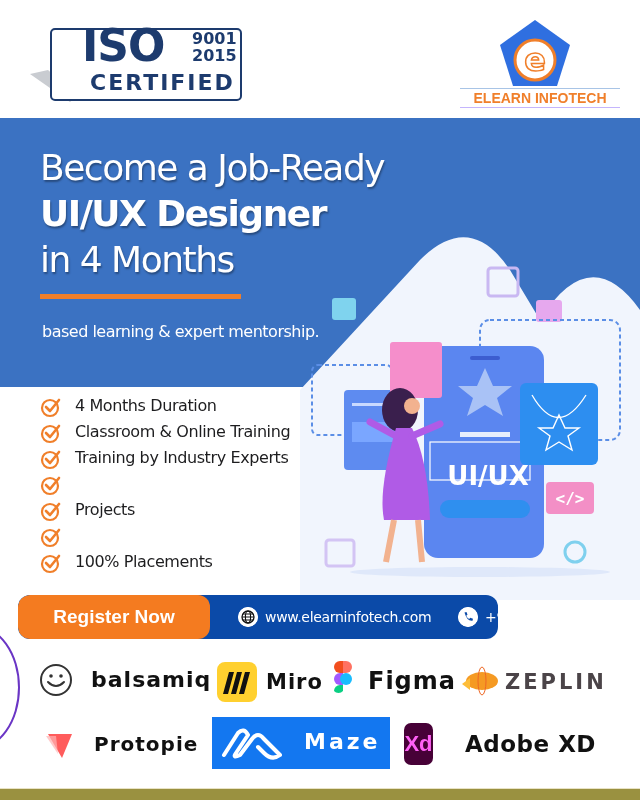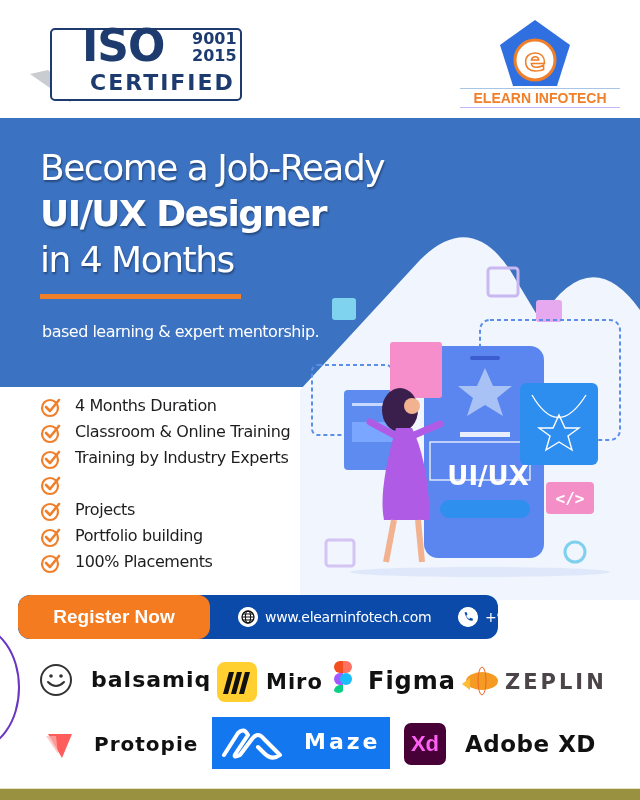--- a/index.html
+++ b/index.html
@@ -152,21 +152,20 @@
         <circle cx="10" cy="12" r="8" fill="none" stroke="#f07f2a" stroke-width="2.2"></circle>
         <path d="M6 11 L10 15 L19 4" fill="none" stroke="#f07f2a" stroke-width="2.6" stroke-linecap="round" stroke-linejoin="round"></path>
       </svg>
     <span class="t">Projects</span>
   </li>
   <li>
     <svg class="chk" viewBox="0 0 22 22">
         <circle cx="10" cy="12" r="8" fill="none" stroke="#f07f2a" stroke-width="2.2"></circle>
         <path d="M6 11 L10 15 L19 4" fill="none" stroke="#f07f2a" stroke-width="2.6" stroke-linecap="round" stroke-linejoin="round"></path>
       </svg>
-    <span class="t">Portfolio building</span>
   </li>
   <li>
     <svg class="chk" viewBox="0 0 22 22">
         <circle cx="10" cy="12" r="8" fill="none" stroke="#f07f2a" stroke-width="2.2"></circle>
         <path d="M6 11 L10 15 L19 4" fill="none" stroke="#f07f2a" stroke-width="2.6" stroke-linecap="round" stroke-linejoin="round"></path>
       </svg>
     <span class="t">100% Placements</span>
   </li>
 </ul>
 
@@ -233,18 +232,18 @@
 </div>
 <div class="abs tool-txt" style="left:94px;top:730px;font-size:20px;line-height:28px">Protopie</div>
 
 <div class="abs maze">
   <svg style="position:absolute;left:6px;top:8px" viewBox="0 0 70 36" width="70" height="36">
     <path d="M6 30 L20 8 Q26 2 30 10 L18 28 Q14 34 22 30 L34 14 Q40 6 46 14 L62 30 Q54 36 46 28 L40 22" fill="none" stroke="#fff" stroke-width="4" stroke-linecap="round" stroke-linejoin="round"></path>
   </svg>
   <div class="maze-t">Maze</div>
 </div>
 
-<div class="abs" style="left:404px;top:723px;width:42px;height:42px;background:#470137;border-radius:7px;text-align:center">
+<div class="abs" style="left:404px;top:723px;width:29px;height:42px;background:#470137;border-radius:7px;text-align:center">
   <span style="font:bold 22px/42px 'Liberation Sans',sans-serif;color:#ff61f6">Xd</span>
 </div>
 <div class="abs tool-txt" style="left:465px;top:729px;font-size:23px;line-height:30px;letter-spacing:.5px">Adobe XD</div>
 
 <div class="abs footer"></div>
 
 </body></html>

